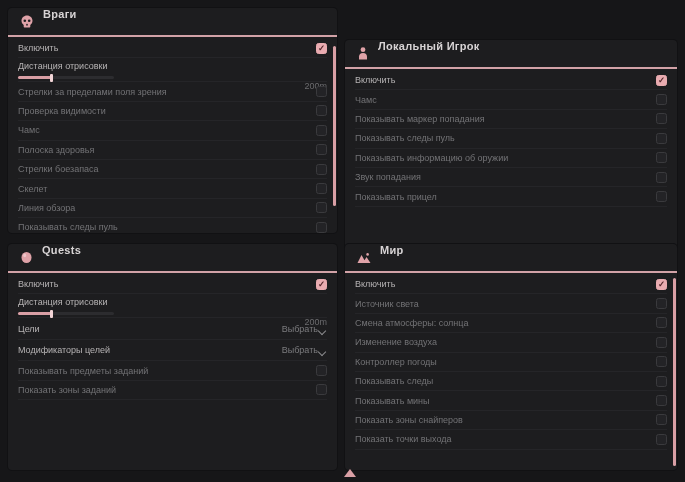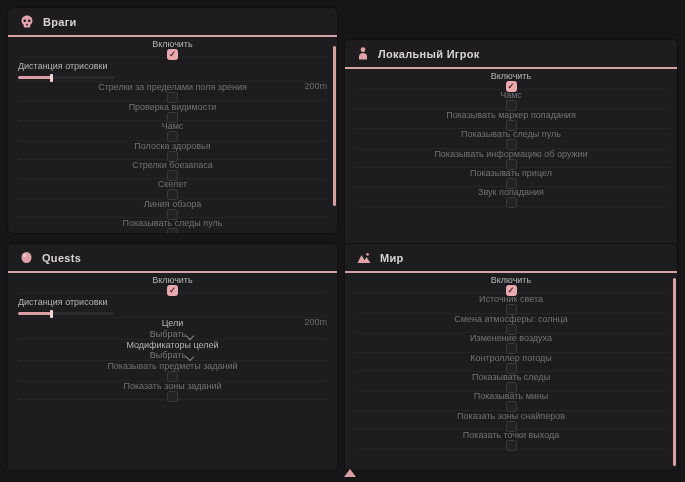--- a/index.html
+++ b/index.html
@@ -10,29 +10,29 @@
   }
   .panel{
     position:absolute;background:#1d1d1f;border-radius:4px;overflow:hidden;
     box-shadow:0 0 0 1px #111113;
   }
   .p0{left:8px;top:8px;width:329px;height:225px;}
   .p1{left:345px;top:8px;width:332px;height:225px;margin-top:32px;}
   .p2{left:8px;top:244px;width:329px;height:226px;}
   .p3{left:345px;top:244px;width:332px;height:226px;}
   .phead{
-    height:27px;display:flex;align-items:center;gap:9px;padding:0 12px;
+    height:27px;display:flex;gap:9px;padding:0 12px;
     border-bottom:2px solid #d2a2a7;
   }
   .icon{display:flex;align-items:center;}
   .ptitle{font-size:11px;font-weight:bold;color:#d8d4d5;letter-spacing:.3px;}
   .rows{padding:2px 10px 0 10px;}
   .row{
     display:flex;align-items:center;justify-content:space-between;
-    height:19.4px;border-bottom:1px solid #252528;box-sizing:border-box;flex-direction:column;
+    height:19.4px;border-bottom:1px solid #252528;box-sizing:border-box;
   }
   .lbl{font-size:9px;color:#737376;}
   .lbl.bright{color:#b6b3b4;}
   .box{
     width:11px;height:11px;border-radius:2.5px;background:#232326;
     border:1px solid #3a3a3d;box-sizing:border-box;flex:0 0 auto;
     display:flex;align-items:center;justify-content:center;
     color:transparent;font-size:8.5px;line-height:1;font-weight:bold;
   }
   .box.on{background:#e9abb0;border-color:#e9abb0;color:#54262b;}
@@ -149,25 +149,25 @@
         </div>
         <div class="row">
           <span class="lbl">Показывать следы пуль</span>
           <span class="box"></span>
         </div>
         <div class="row">
           <span class="lbl">Показывать информацию об оружии</span>
           <span class="box"></span>
         </div>
         <div class="row">
+          <span class="lbl">Звук попадания</span>
+          <span class="box"></span>
+        </div>
+        <div class="row">
           <span class="lbl">Показывать прицел</span>
-          <span class="box"></span>
-        </div>
-        <div class="row">
-          <span class="lbl">Звук попадания</span>
           <span class="box"></span>
         </div>
       </div>
     </section>
     <section class="panel p2">
       <div class="phead">
         <span class="icon">
           <svg width="13" height="13" viewBox="0 0 13 13">
             <ellipse cx="6.5" cy="6.5" rx="5" ry="5.6" fill="#dfa2a8"></ellipse>
             <ellipse cx="4.7" cy="4.3" rx="1.5" ry="1.9" fill="#eec5c8"></ellipse>

